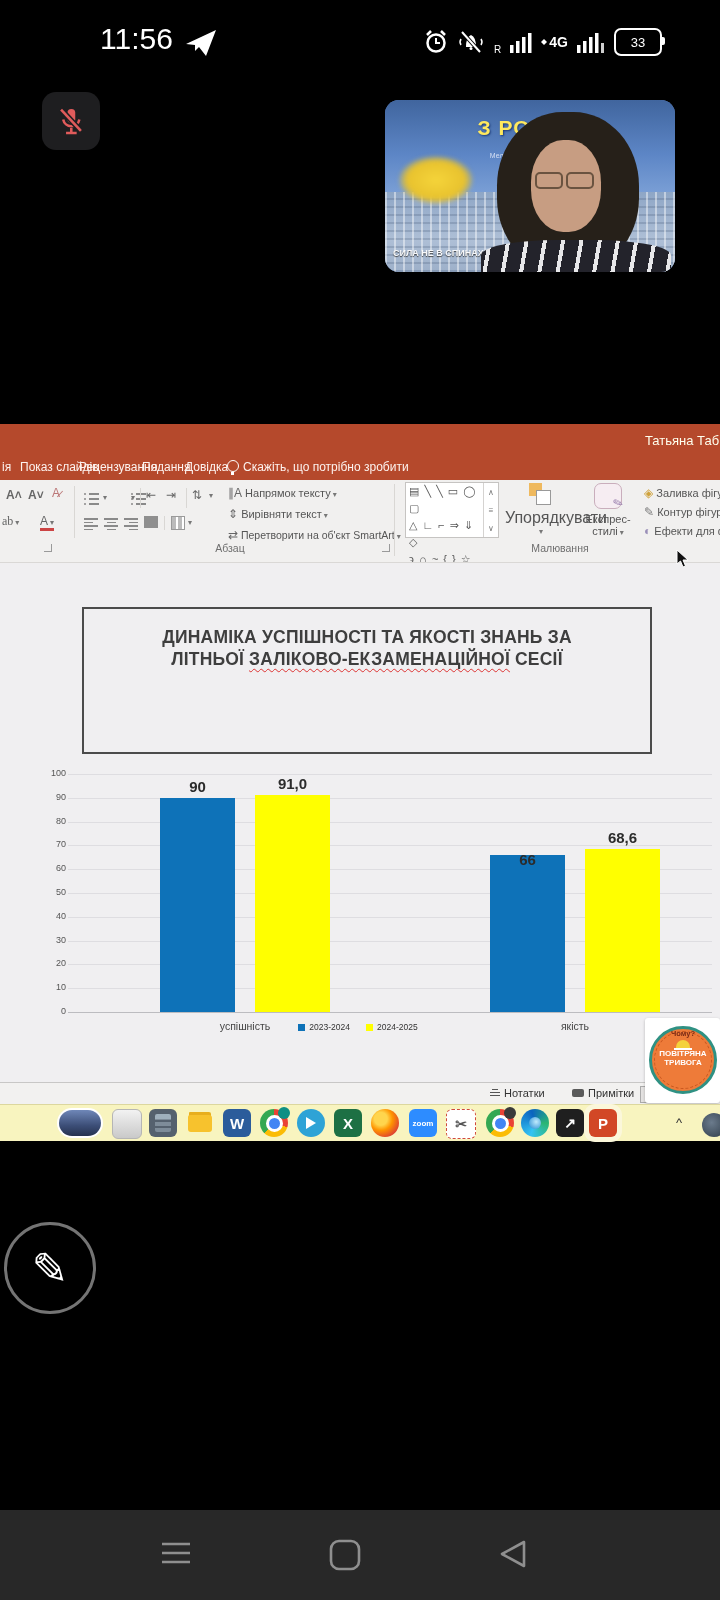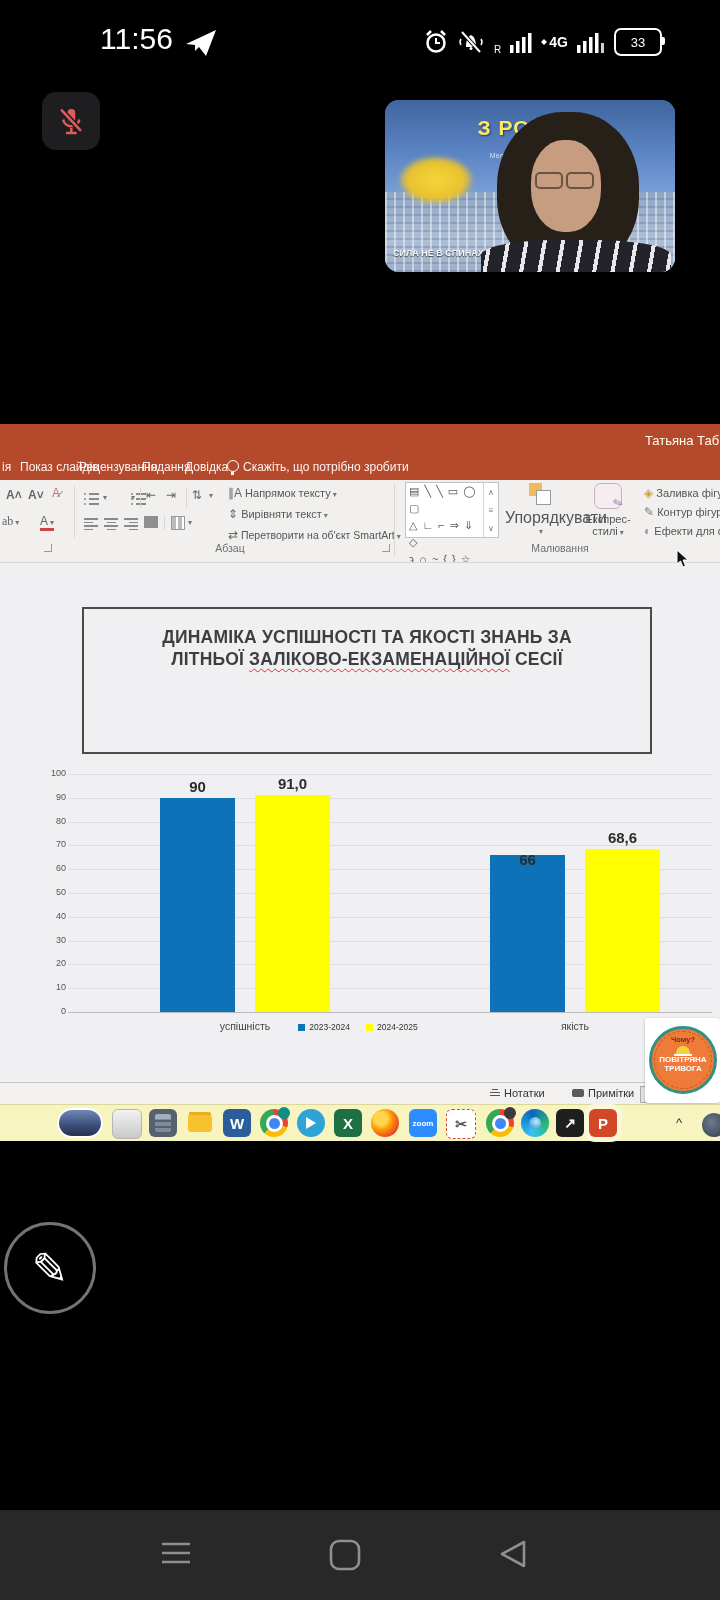--- a/index.html
+++ b/index.html
@@ -106,21 +106,21 @@
   .i-comment{display:inline-block;width:12px;height:8px;background:#5a5a5a;border-radius:2px;position:relative;}
   .i-comment::after{content:"";position:absolute;left:2px;bottom:-3px;border:3px solid transparent;border-top-color:#5a5a5a;}
   .view-box{position:absolute;top:3px;width:15px;height:15px;border:1px solid #aaa;background:#e4e2e1;}
   .view-box.ghost{opacity:.5;background:#eee;}
 
   
   .alert-card{left:645px;top:1018px;width:75px;height:85px;background:#fff;border-radius:3px;box-shadow:0 1px 3px rgba(0,0,0,.25);}
   .alert-badge{position:absolute;left:4px;top:8px;width:62px;height:62px;border-radius:50%;background:#ee7b39;
                border:3px solid #2f9183;text-align:center;}
   .alert-badge::before{content:"";position:absolute;inset:2px;border:1px dashed #c8571f;border-radius:50%;}
-  .alert-q{position:relative;margin-top:6px;font-size:7.5px;color:#7a2a16;font-weight:bold;}
+  .alert-q{position:relative;font-size:7.5px;color:#7a2a16;font-weight:bold;}
   .alert-siren{position:relative;width:14px;height:8px;margin:2px auto 1px;background:#f4d23c;border-radius:8px 8px 0 0;}
   .alert-siren::after{content:"";position:absolute;left:-2px;bottom:-2px;width:18px;height:2px;background:#fff;}
   .alert-t{position:relative;font-size:8px;font-weight:bold;color:#fff;line-height:9px;}
 
   
   .taskbar{left:0;top:1104px;width:720px;height:36px;background:#f8f4bf;border-top:1px solid #dcd79e;}
   .ti{position:absolute;top:4px;width:28px;height:28px;border-radius:6px;display:flex;align-items:center;justify-content:center;
       font-weight:bold;color:#fff;font-size:16px;}
   .ti-start-weather{width:46px;height:30px;top:3px;background:#fff;border-radius:15px;overflow:hidden;}
   .ti-start-weather::after{content:"";position:absolute;inset:2px;border-radius:13px;

